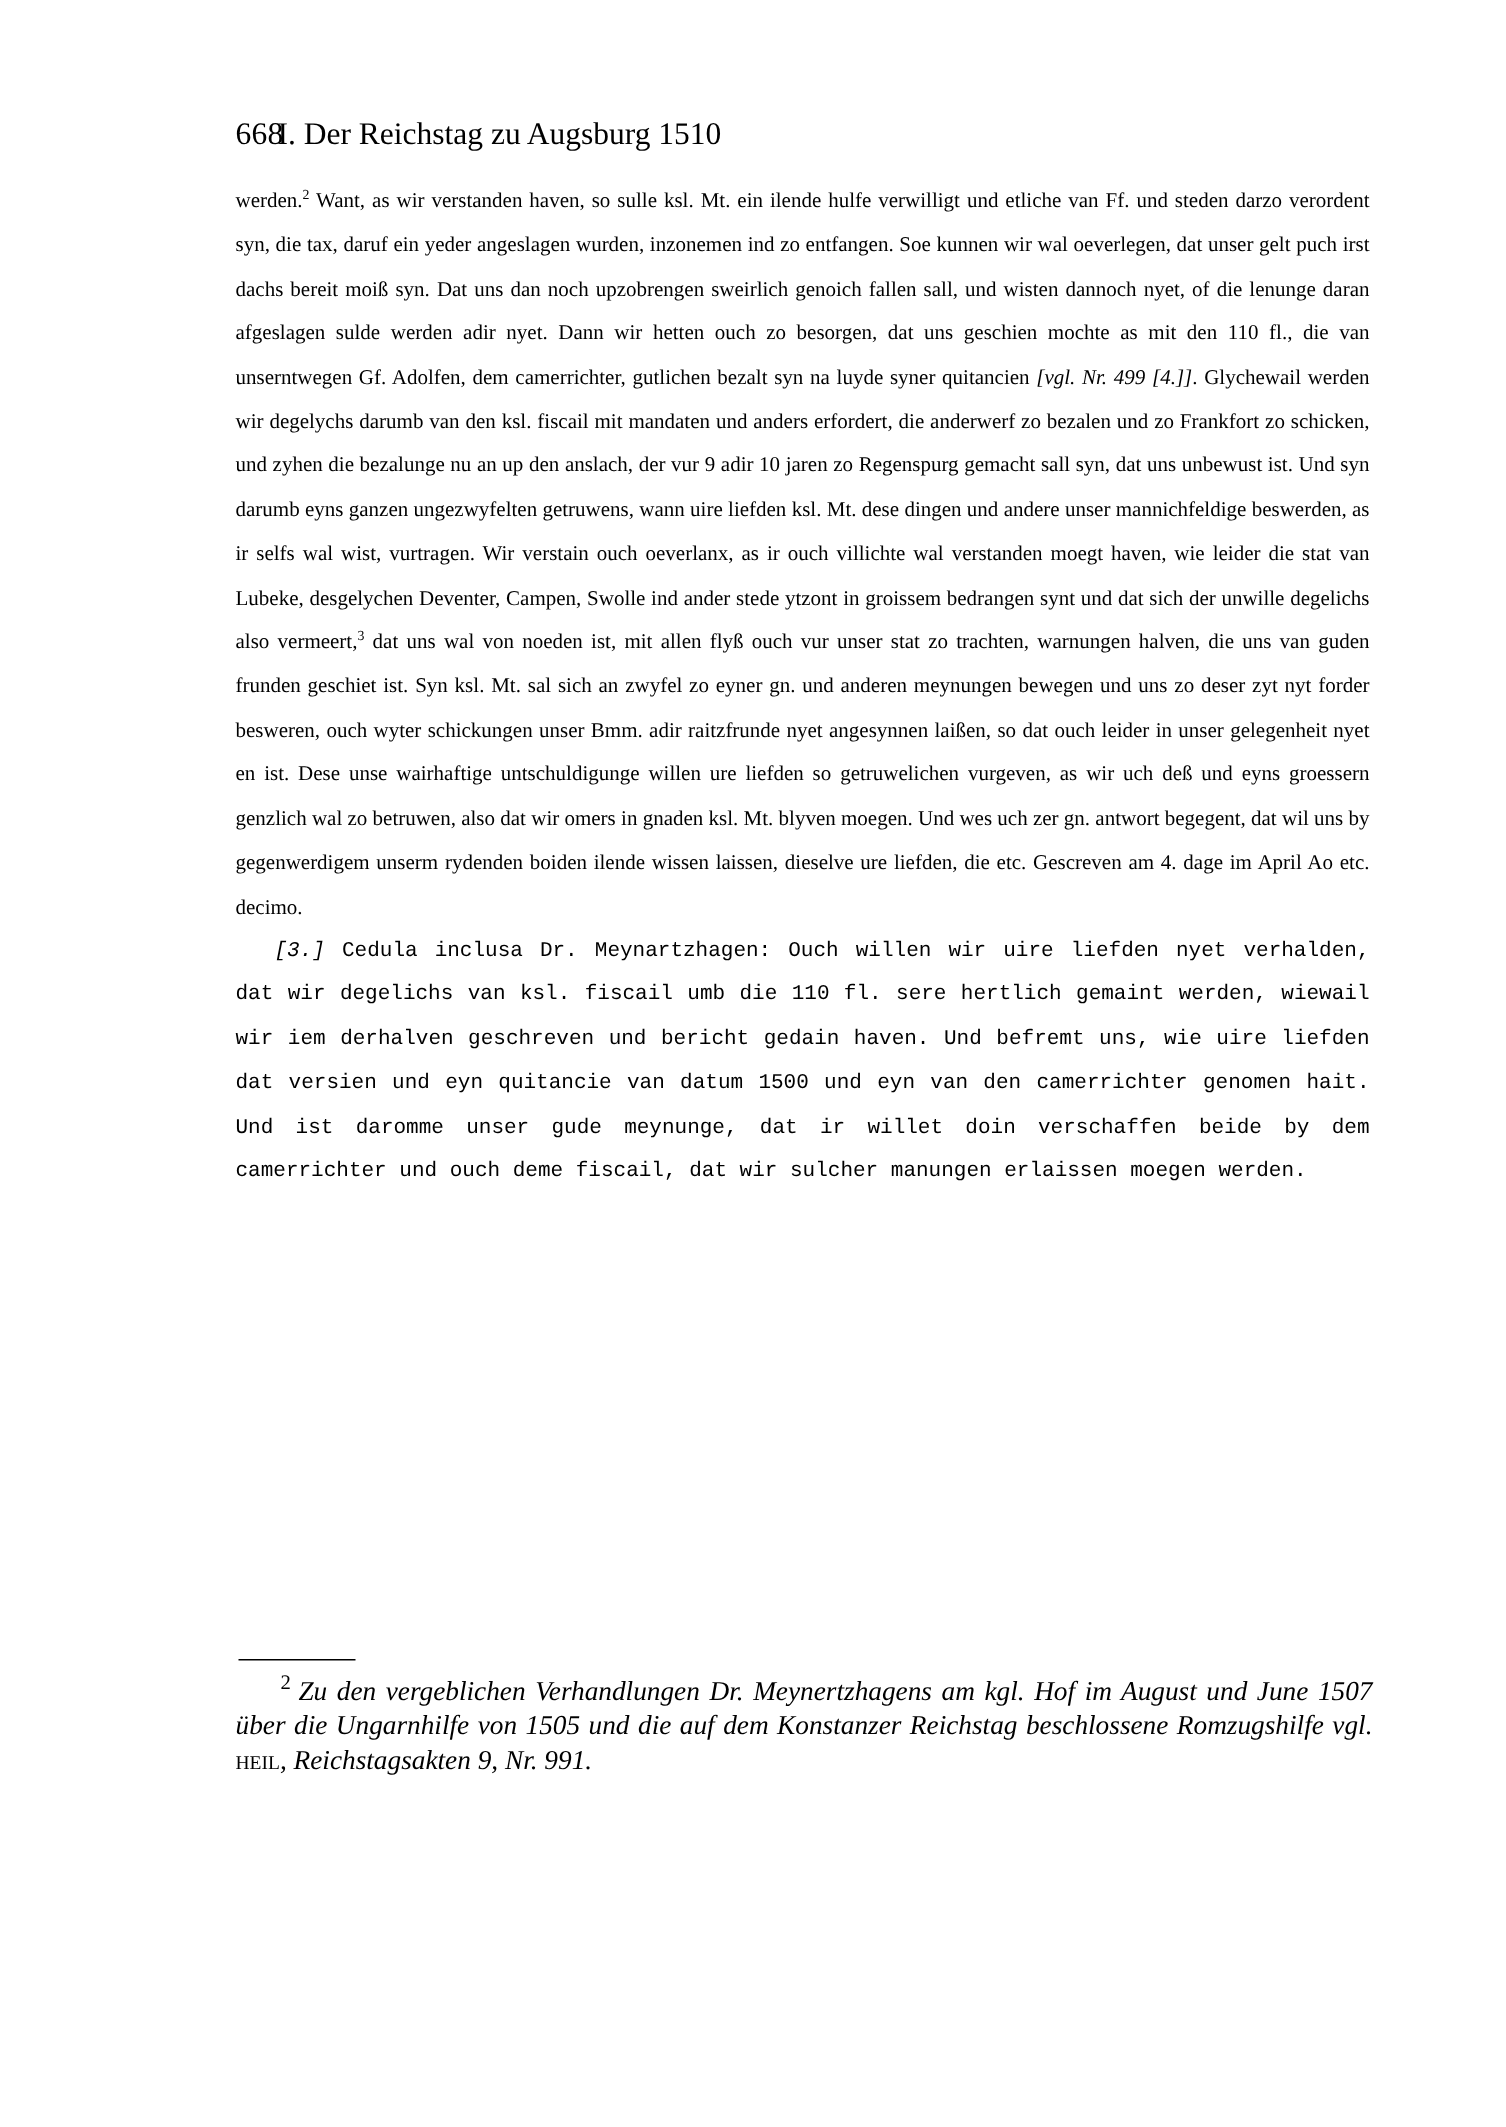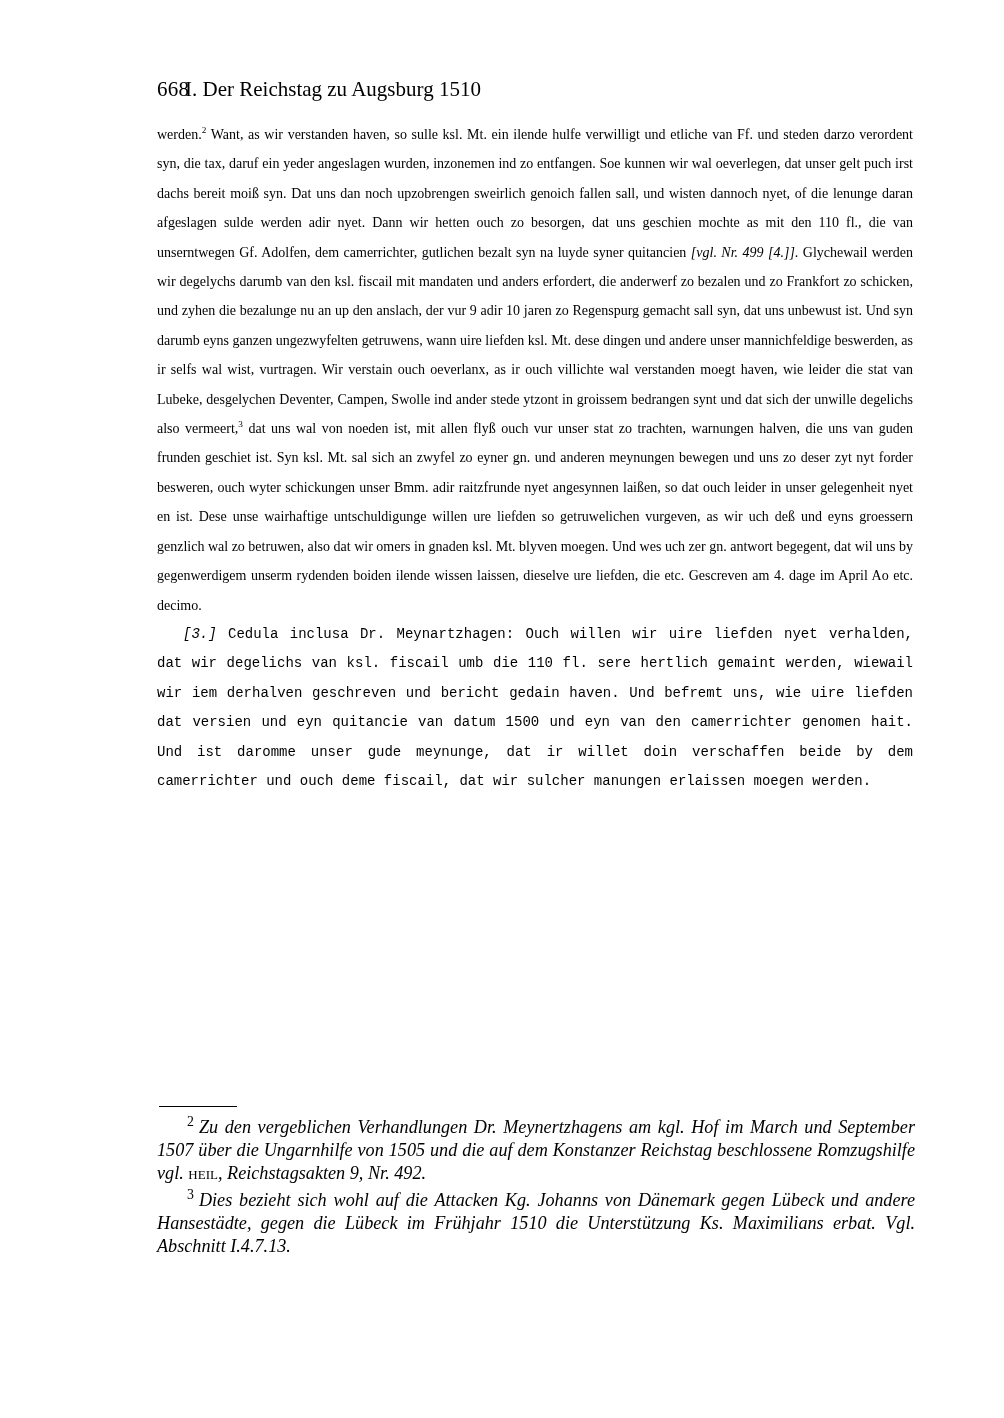--- a/index.html
+++ b/index.html
@@ -140,18 +140,17 @@
 
       <p class="indent lastline-natural"><i class="it">[3.]</i><span> Cedula inclusa Dr. Meynartzhagen: Ouch willen wir uire liefden nyet verhalden, dat wir degelichs van ksl. fiscail umb die 110 fl. sere hertlich gemaint werden, wiewail wir iem derhalven geschreven und bericht gedain haven. Und befremt uns, wie uire liefden dat versien und eyn quitancie van datum 1500 und eyn van den camerrichter genomen hait. Und ist daromme unser gude meynunge, dat ir willet doin verschaffen beide by dem camerrichter und ouch deme fiscail, dat wir sulcher manungen erlaissen moegen werden.</span></p>
 
 
     </div>
   </div>
 
   <div class="fn-area">
     <div class="fn-rule"></div>
 
-    <p class="fn-item"><span class="fn-num">2</span><span>Zu den vergeblichen Verhandlungen Dr. Meynertzhagens am kgl. Hof im March und September 1507 über die Ungarnhilfe von 1505 und die auf dem Konstanzer Reichstag beschlossene Romzugshilfe vgl. </span><span class="smallcaps">HEIL</span><span>, Reichstagsakten 9, Nr. 492.</span></p>
+    <p class="fn-item"><span class="fn-num">2</span><span>Zu den vergeblichen Verhandlungen Dr. Meynertzhagens am kgl. Hof im August und June 1507 über die Ungarnhilfe von 1505 und die auf dem Konstanzer Reichstag beschlossene Romzugshilfe vgl. </span><span class="smallcaps">HEIL</span><span>, Reichstagsakten 9, Nr. 991.</span></p>
 
-    <p class="fn-item fn-lastline"><span class="fn-num">3</span><span>Dies bezieht sich wohl auf die Attacken Kg. Johanns von Dänemark gegen Lübeck und andere Hansestädte, gegen die Lübeck im Frühjahr 1510 die Unterstützung Ks. Maximilians erbat. Vgl. Abschnitt I.4.7.13.</span></p>
   </div>
 
 </div>
 
 </body></html>

